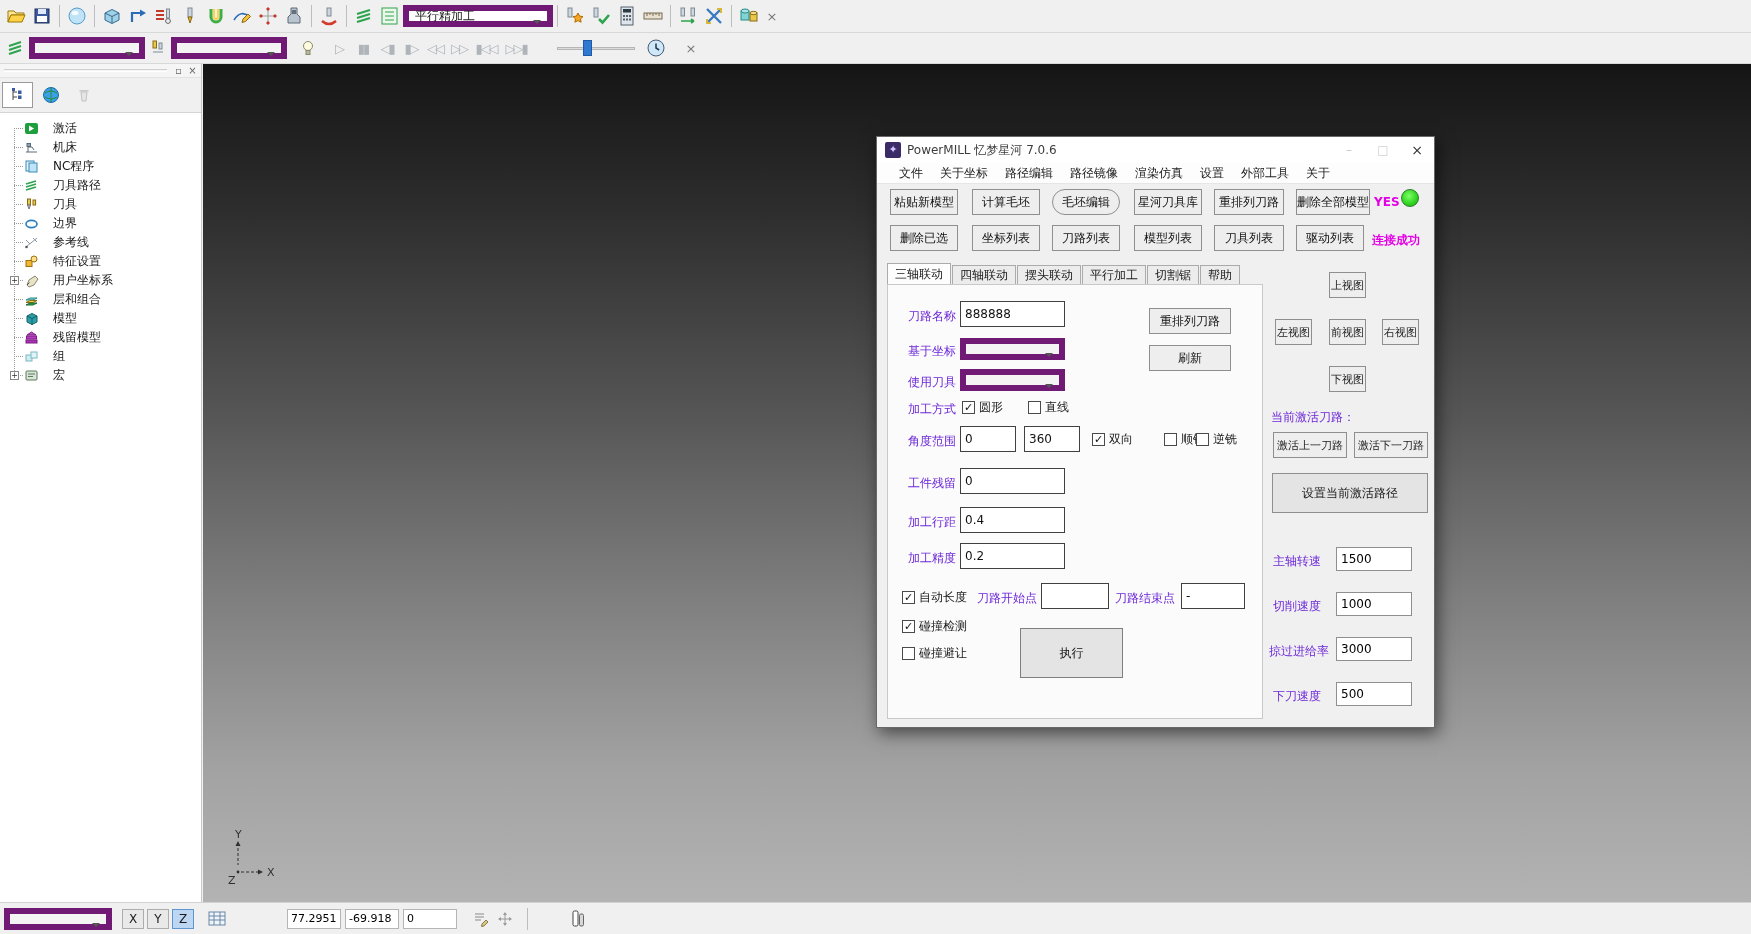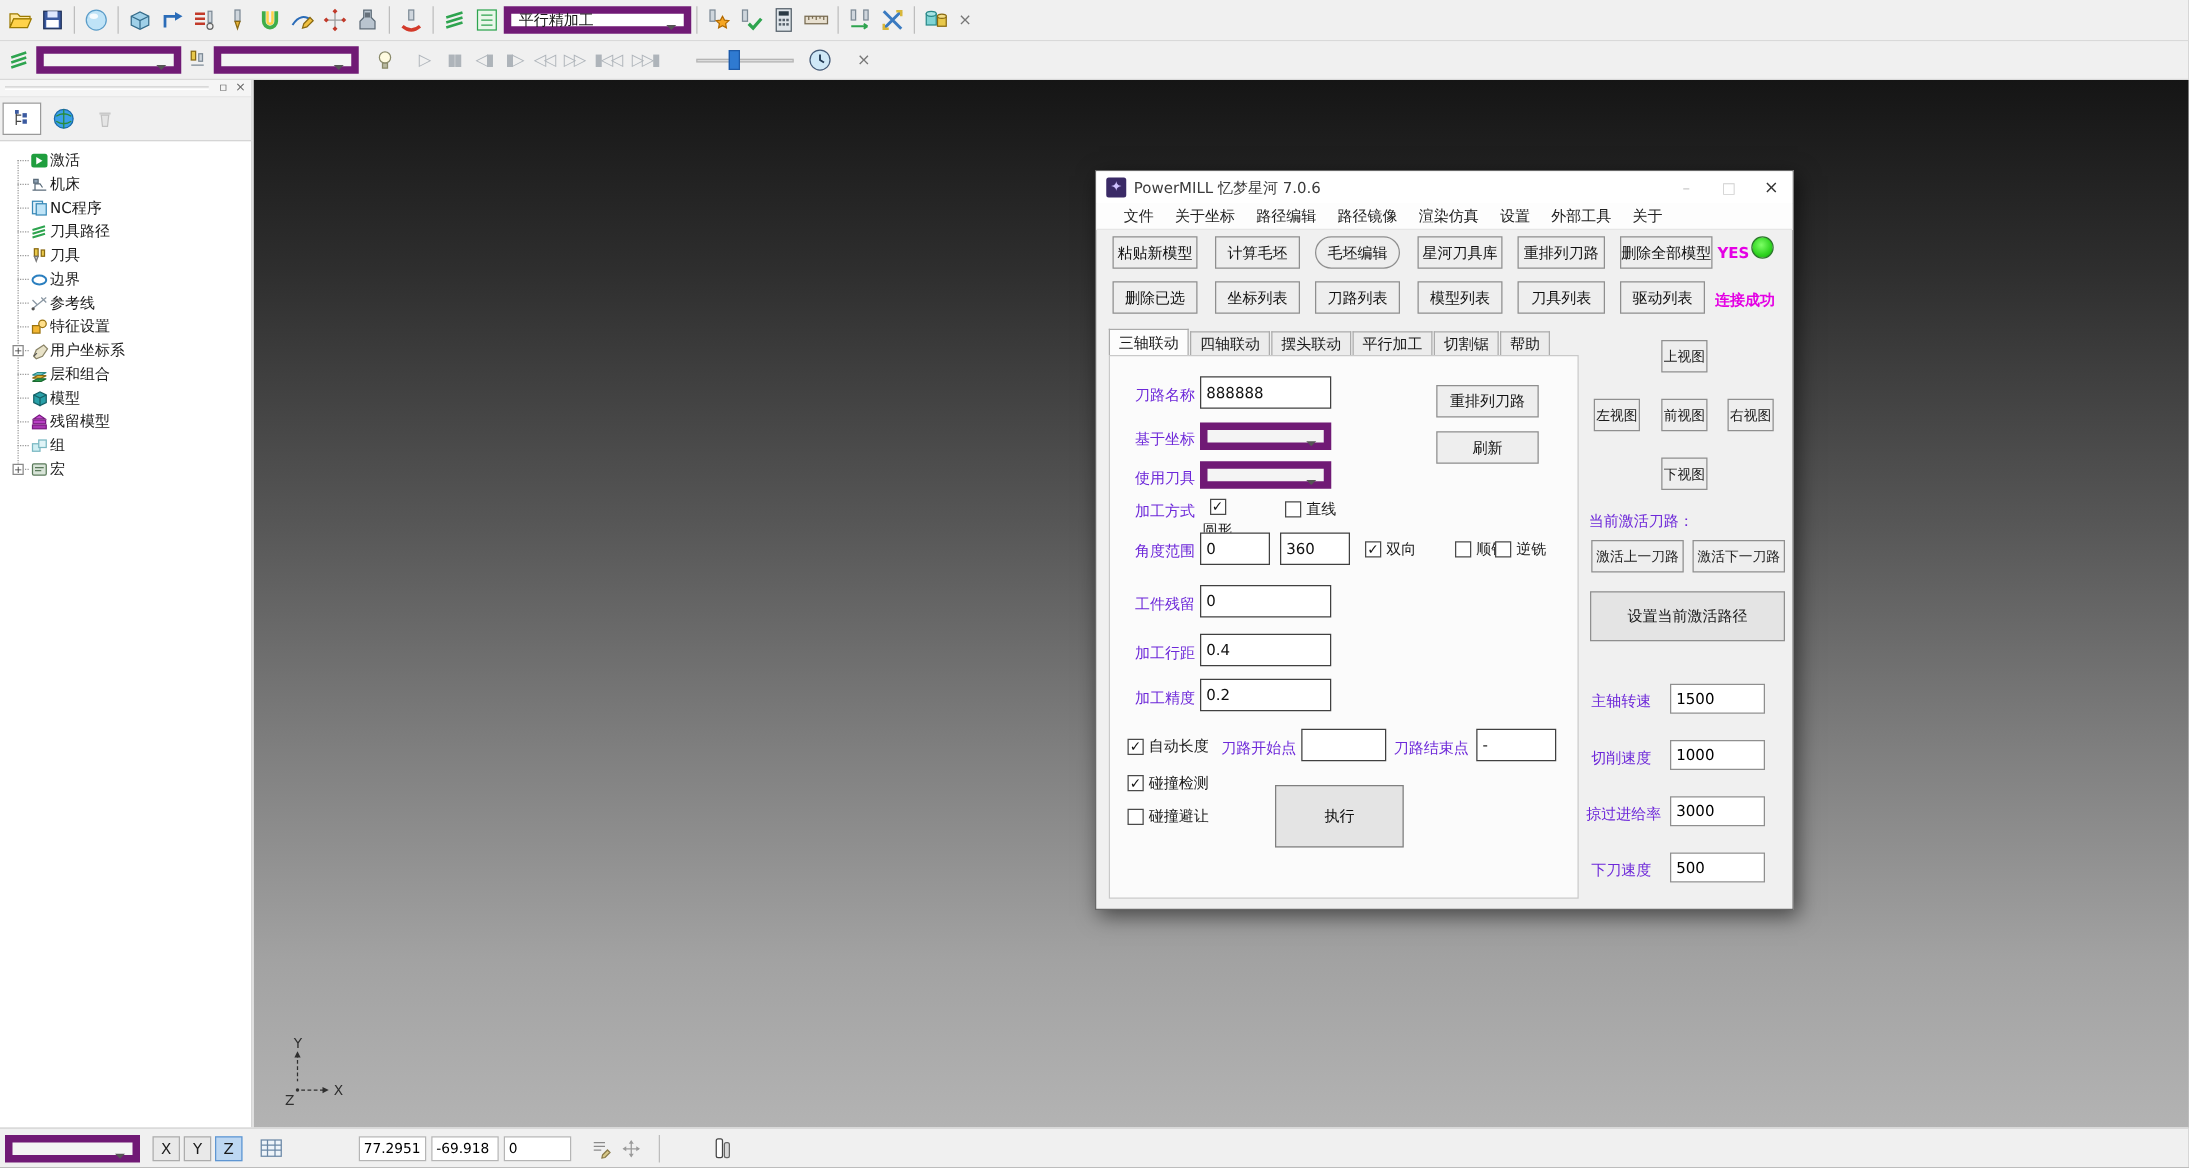--- a/index.html
+++ b/index.html
@@ -25,21 +25,21 @@
   #sidebar{position:absolute;left:0;top:64px;width:202px;height:838px;background:#fff;border-right:1px solid #c8c8c8;}
   #sb-grip{height:14px;border-bottom:1px solid #e3e3e3;background:#f5f5f5;position:relative;}
   #sb-grip .gripline{position:absolute;left:4px;right:34px;top:5px;height:3px;border-top:1px solid #cfcfcf;border-bottom:1px solid #fff;}
   #sb-grip .mini{position:absolute;top:0;font-size:10px;color:#666;line-height:13px;width:13px;text-align:center;}
   #sb-tabs{display:flex;gap:2px;padding:4px 2px;background:#f0f0f0;border-bottom:1px solid #d5d5d5;}
   .sbtab{width:31px;height:26px;display:flex;align-items:center;justify-content:center;border:1px solid transparent;}
   .sbtab.active{background:#fff;border-color:#9a9a9a;}
   .sbtab.disabled{opacity:.45;}
   #tree{list-style:none;margin:6px 0 0 8px;padding:0;position:relative;}
   #tree .vline{position:absolute;left:6px;top:9px;height:247px;border-left:1px dotted #9a9a9a;}
-  #tree li{position:relative;height:19px;display:flex;align-items:center;gap:1px;padding-left:16px;white-space:nowrap;}
+  #tree li{position:relative;height:19px;display:flex;align-items:center;gap:14px;padding-left:16px;white-space:nowrap;}
   #tree li::before{content:"";position:absolute;left:6px;top:9px;width:9px;border-top:1px dotted #9a9a9a;}
   #tree .exp{position:absolute;left:2px;top:5px;width:9px;height:9px;background:#fff;border:1px solid #888;font-size:8px;line-height:7px;text-align:center;color:#333;z-index:2;}
   .ticon{flex:0 0 15px;}
 
   
   #viewport{position:absolute;left:203px;top:64px;width:1548px;height:838px;
     background:linear-gradient(180deg,#151515 0%,#2e2e2e 18%,#565656 42%,#7f7f7f 64%,#a2a2a2 84%,#b3b3b3 100%);}
   #axes{position:absolute;left:24px;top:762px;}
 
   
@@ -482,21 +482,21 @@
       <span class="flabel" style="left:20px;top:23px;">刀路名称</span>
       <input class="tin" style="left: 72px; top: 16px; width: 105px;" value="888888">
 
       <span class="flabel" style="left:20px;top:58px;">基于坐标</span>
       <div class="combo gray" style="position:absolute;left:72px;top:53px;width:105px;"></div>
 
       <span class="flabel" style="left:20px;top:89px;">使用刀具</span>
       <div class="combo gray" style="position:absolute;left:72px;top:84px;width:105px;"></div>
 
       <span class="flabel" style="left:20px;top:116px;">加工方式</span>
-      <span class="cb checked" style="left:74px;top:114px;flex-direction:column;">
+      <span class="cb checked" style="left:74px;top:114px;">
           <span class="box"></span>
           <span>圆形</span>
         </span>
       <span class="cb" style="left:140px;top:114px;">
           <span class="box"></span>
           <span>直线</span>
         </span>
 
       <span class="flabel" style="left:20px;top:148px;">角度范围</span>
       <input class="tin" style="left: 72px; top: 141px; width: 56px;" value="0">

